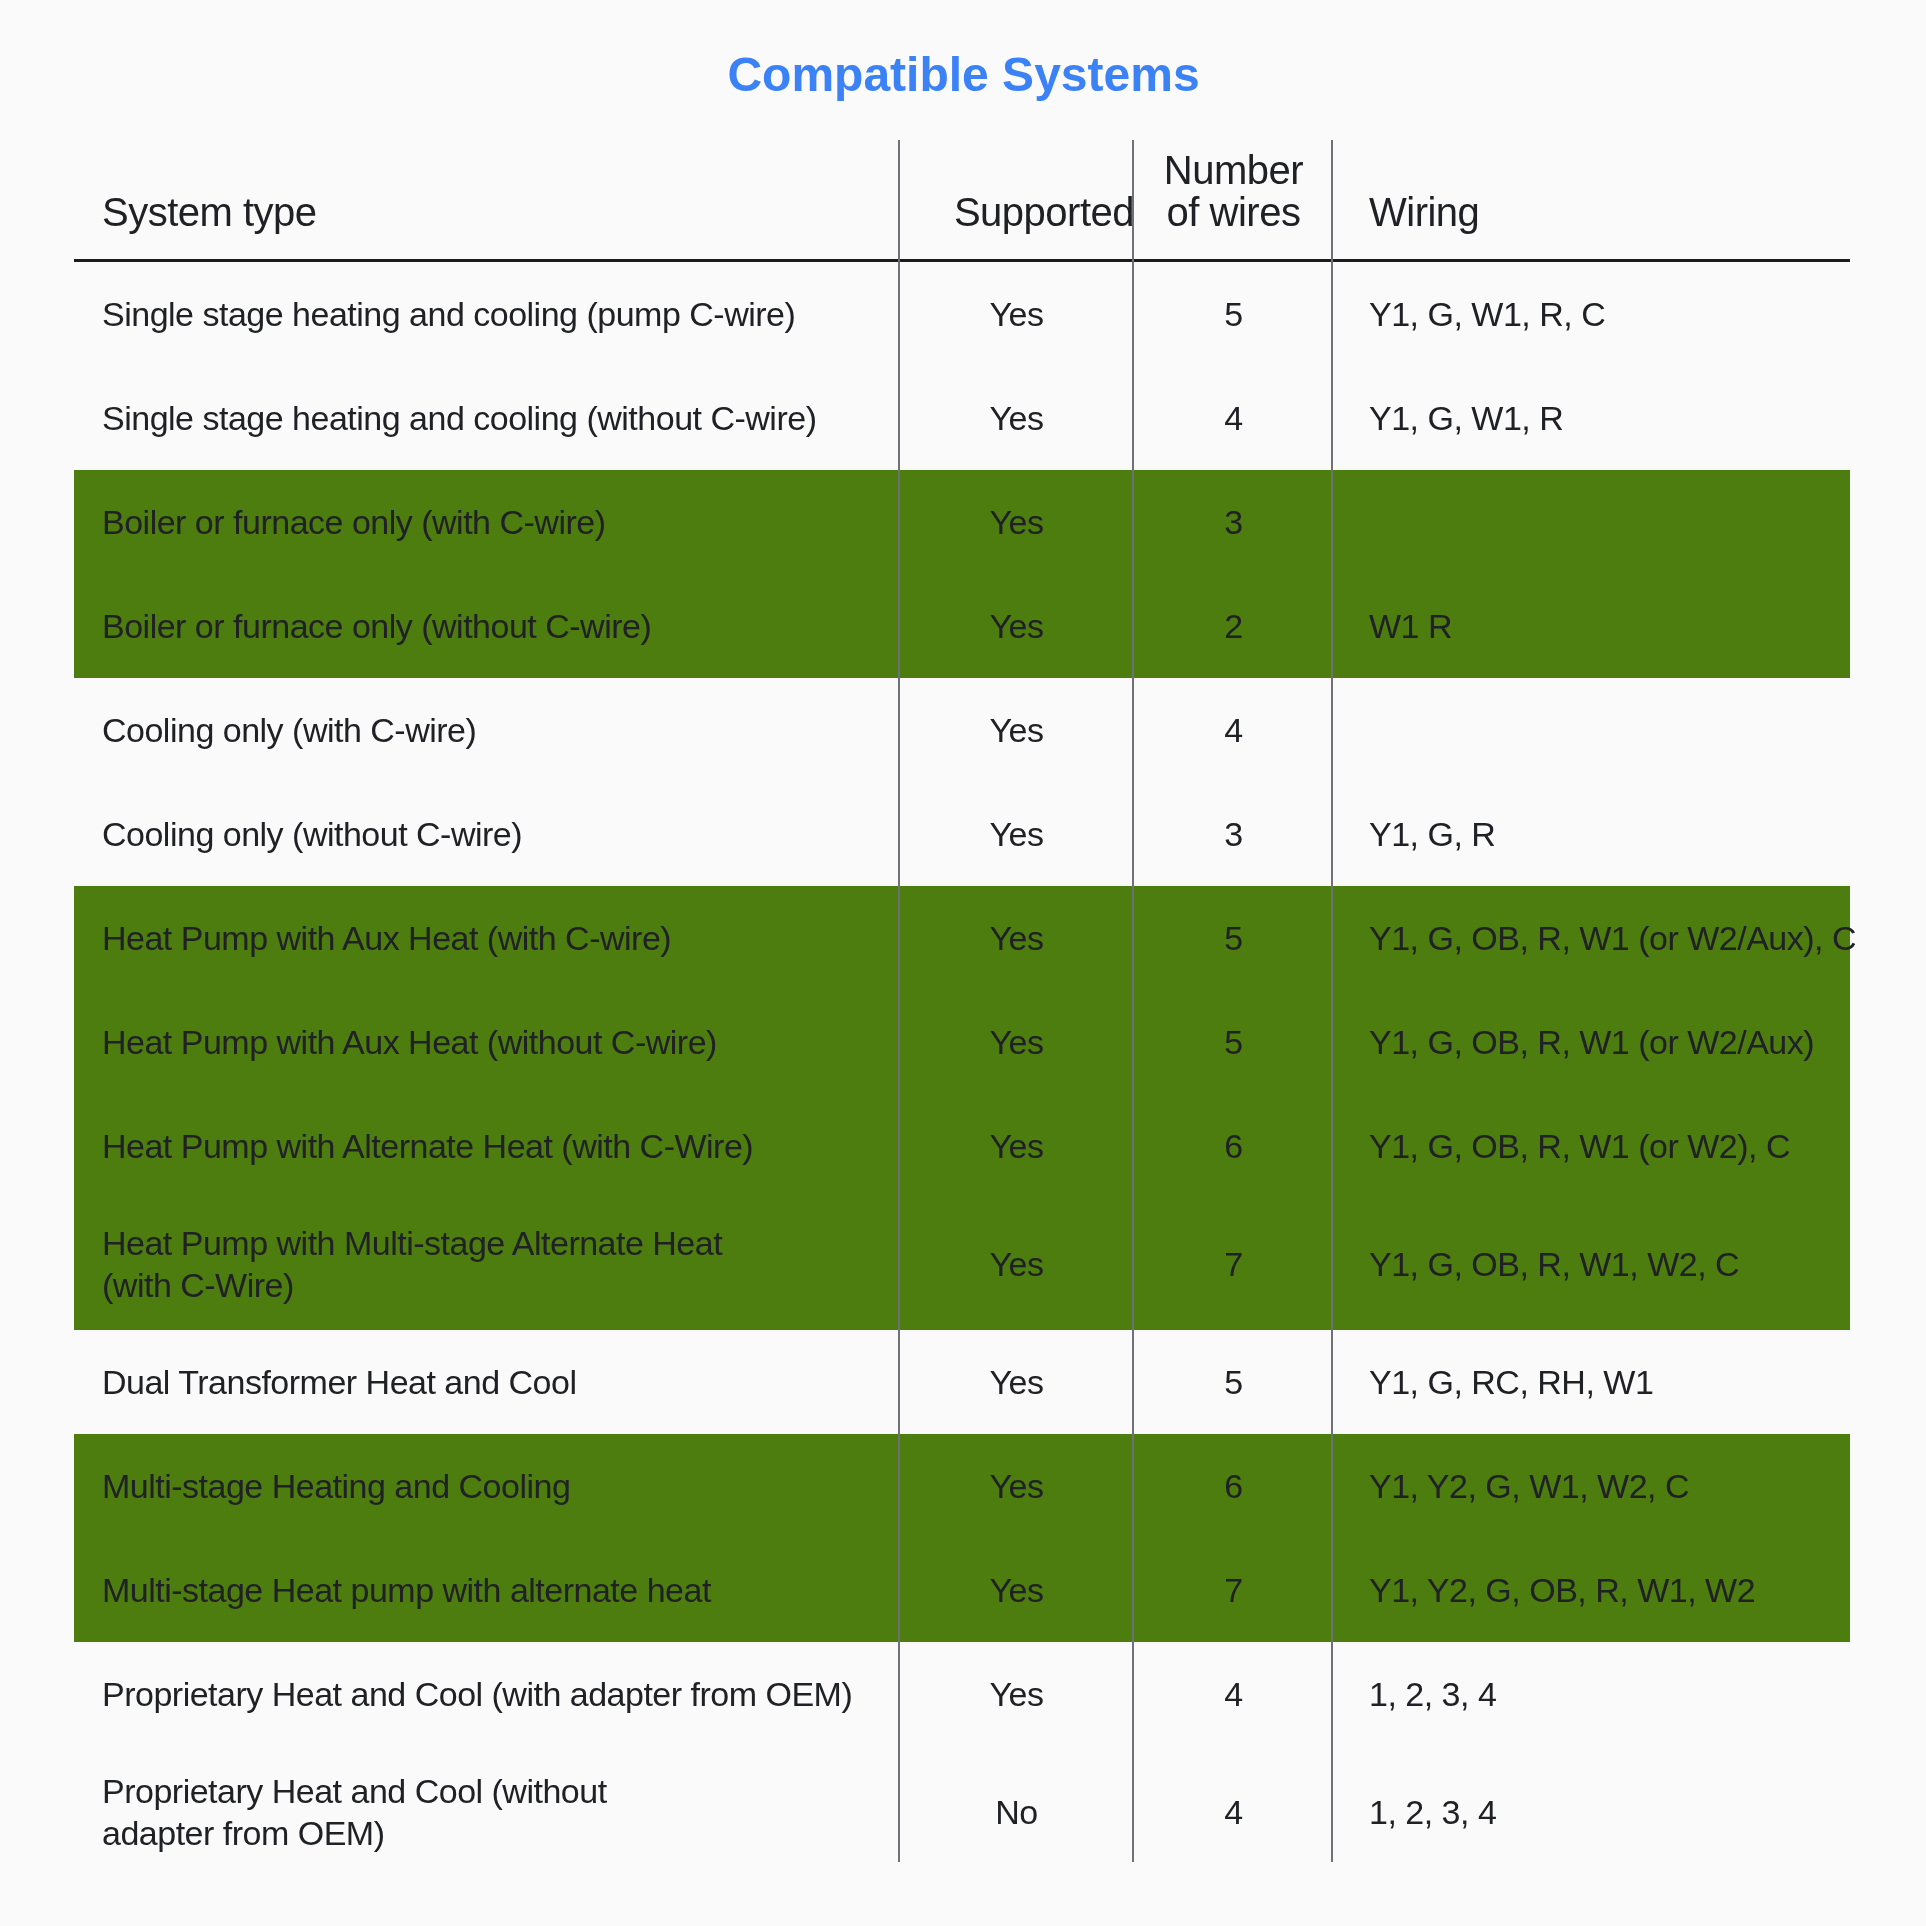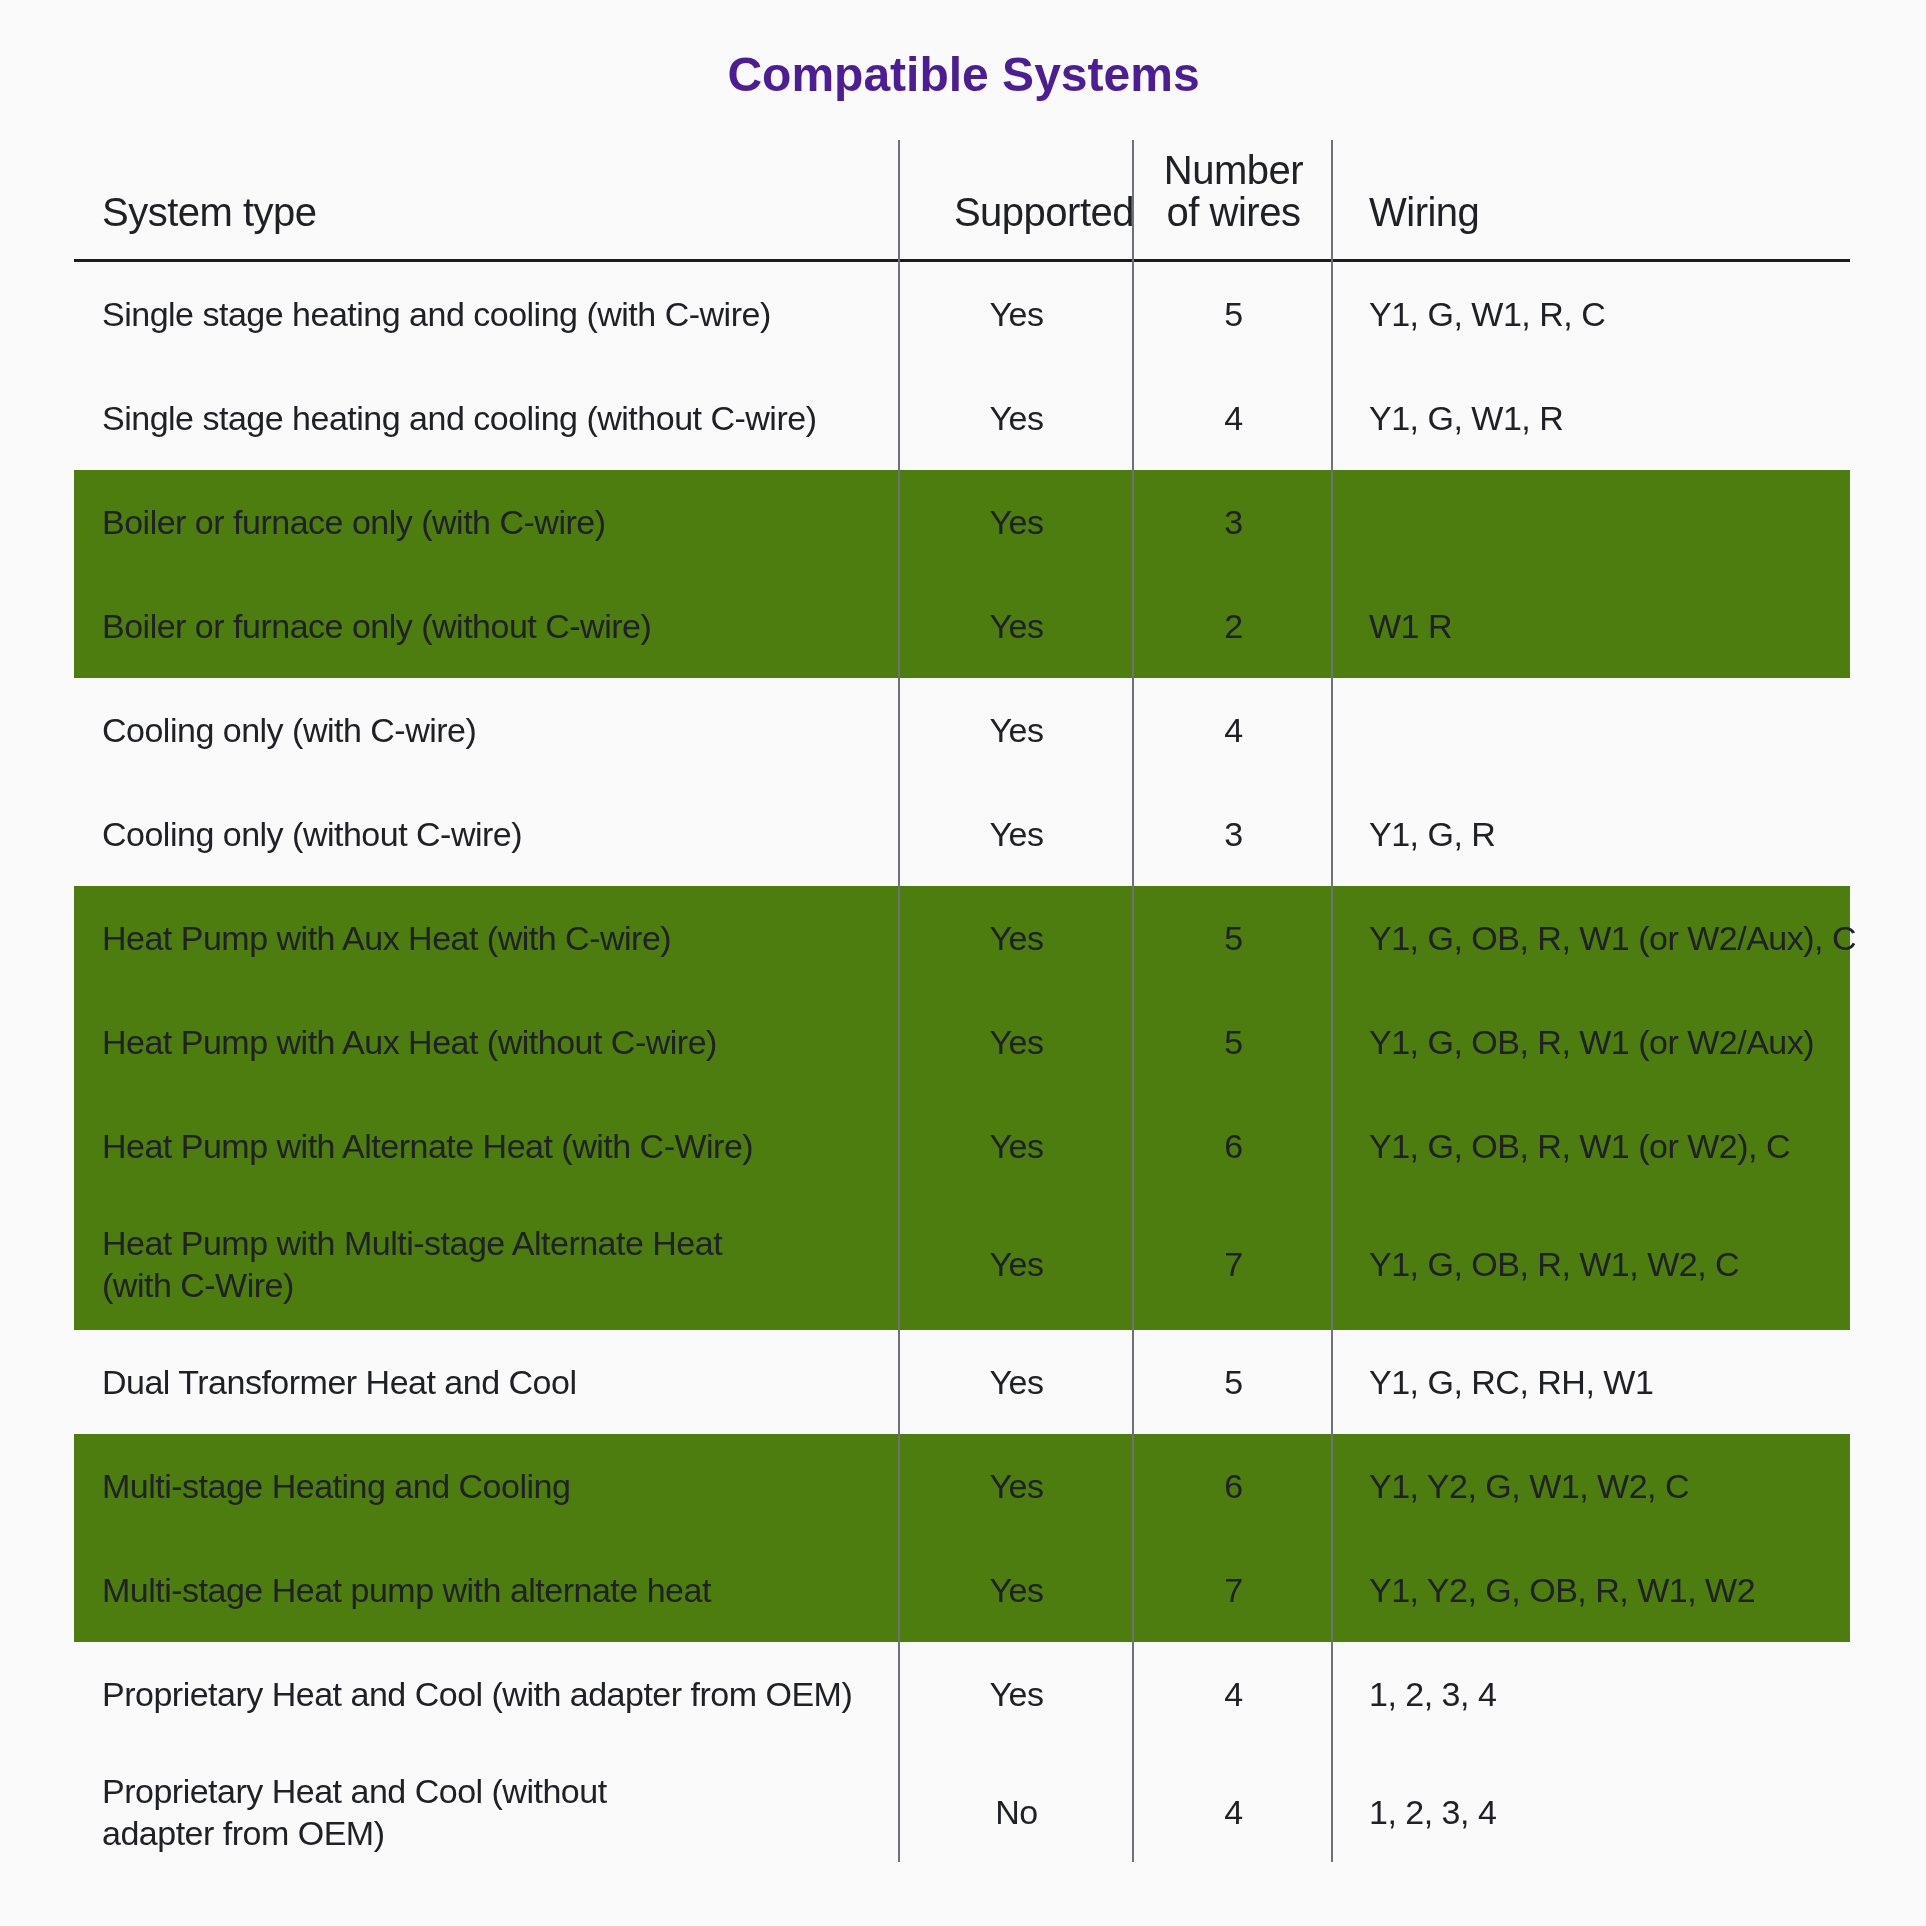--- a/index.html
+++ b/index.html
@@ -16,21 +16,21 @@
   }
   .page-title {
     margin: 0;
     padding-top: 46px;
     height: 57px;
     line-height: 57px;
     text-align: center;
     font-size: 48px;
     font-weight: 600;
     letter-spacing: 0px;
-    color: #4c1d95;
+    color: #3b82f6;
   }
   .table-wrap {
     position: relative;
     margin-left: 74px;
     margin-top: 11px;
     width: 1776px;
   }
   .grid-row {
     display: grid;
     grid-template-columns: 825px 235px 199px 518px;
@@ -89,21 +89,21 @@
   <div class="grid-row header-row">
     <div class="hcell c-system">System type</div>
     <div class="hcell c-supported">Supported</div>
     <div class="hcell c-wires">Number
 of wires</div>
     <div class="hcell c-wiring">Wiring</div>
   </div>
 
   <div class="body-rows">
       <div class="grid-row">
-    <div class="cell c-system">Single stage heating and cooling (with C-wire)</div>
+    <div class="cell c-system">Single stage heating and cooling (pump C-wire)</div>
     <div class="cell c-supported">Yes</div>
     <div class="cell c-wires">5</div>
     <div class="cell c-wiring">Y1, G, W1, R, C</div>
   </div>
       <div class="grid-row">
     <div class="cell c-system">Single stage heating and cooling (without C-wire)</div>
     <div class="cell c-supported">Yes</div>
     <div class="cell c-wires">4</div>
     <div class="cell c-wiring">Y1, G, W1, R</div>
   </div>

